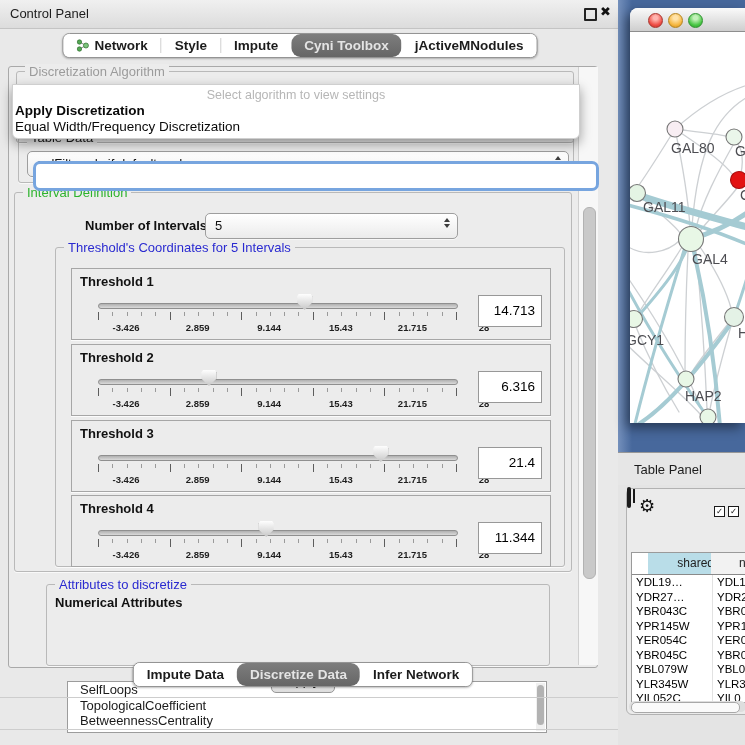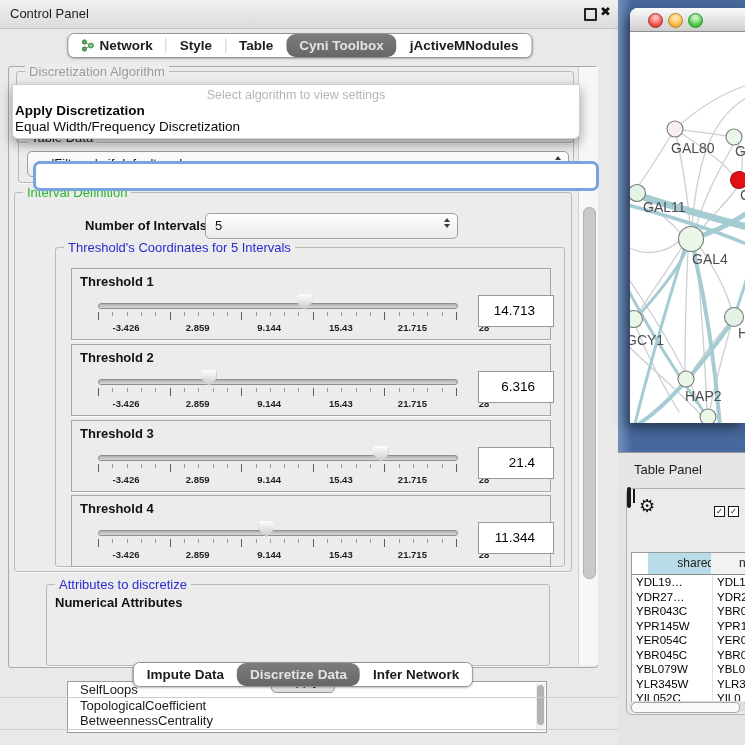--- a/index.html
+++ b/index.html
@@ -61,21 +61,21 @@
     filter:drop-shadow(0 0 1px #777) drop-shadow(0 1px 1px rgba(0,0,0,.25));}
   .ticks{position:absolute;left:26px;top:43px;width:359px;height:9px;}
   .ticks::before{content:"";position:absolute;left:0;top:0;width:100%;height:4px;
     background:repeating-linear-gradient(90deg,#9a9a9a 0 1px,transparent 1px 14.32px);}
   .ticks::after{content:"";position:absolute;left:0;top:0;width:100%;height:8px;
     background:repeating-linear-gradient(90deg,#5d5d5d 0 1px,transparent 1px 71.6px);}
   .tkl{position:absolute;top:53px;transform:translateX(-50%);font-size:9.5px;font-weight:600;color:#1e1e1e;margin-left:28px;}
   .tk0{left:26px}.tk1{left:97.6px}.tk2{left:169.2px}.tk3{left:240.8px}.tk4{left:312.4px}.tk5{left:384px}
   .th-val{position:absolute;left:406px;top:26px;width:56px;height:30px;background:#fff;
     border:1px solid #989898;font-size:13.5px;color:#000;text-align:right;
-    line-height:30px;padding-right:18px;}
+    line-height:30px;padding-right:6px;}
   
   #attr-list{position:absolute;left:58px;top:614px;width:478px;height:50px;background:#fff;
     border:1px solid #9c9c9c;overflow:hidden;}
   .attr-item{font-size:13px;color:#1a1a1a;line-height:15.5px;padding-left:12px;}
   #attr-scroll{position:absolute;right:1px;top:1px;width:9px;height:48px;background:#f0f0f0;}
   #attr-scroll .thumb{position:absolute;left:1px;top:2px;width:7px;height:40px;background:#b2b2b2;border-radius:4px;}
   
   #main-scroll{position:absolute;left:569px;top:0;width:19px;height:598px;background:#f7f7f7;border-left:1px solid #cfcfcf;}
   #main-scroll .thumb{position:absolute;left:4px;top:140px;width:11px;height:370px;background:#c9c9c9;
     border:1px solid #b2b2b2;border-radius:6px;}
@@ -143,21 +143,21 @@
         <circle cx="9.5" cy="6.5" r="2.5" fill="#7cc47c" stroke="#2c6e2c" stroke-width=".7"></circle>
       </svg>
       <span>Network</span>
     </div>
     <div class="tabdiv"></div>
     <div class="tab">
         <span>Style</span>
       </div>
     <div class="tabdiv"></div>
     <div class="tab">
-        <span>Table</span>
+        <span>Impute</span>
       </div>
     <div class="tab selected">
         <span>Cyni Toolbox</span>
       </div>
     <div class="tab">
         <span>jActiveMNodules</span>
       </div>
   </div>
 
   <div id="main-panel">

